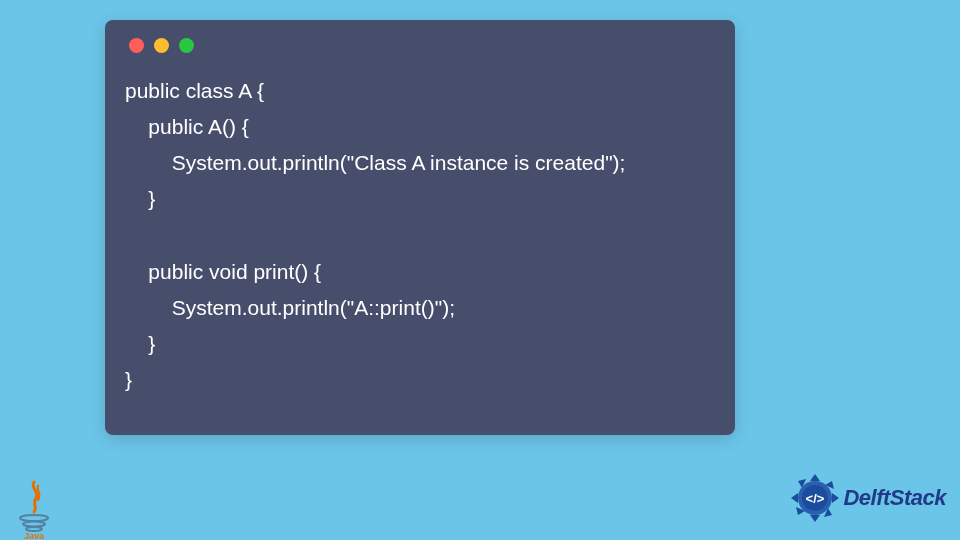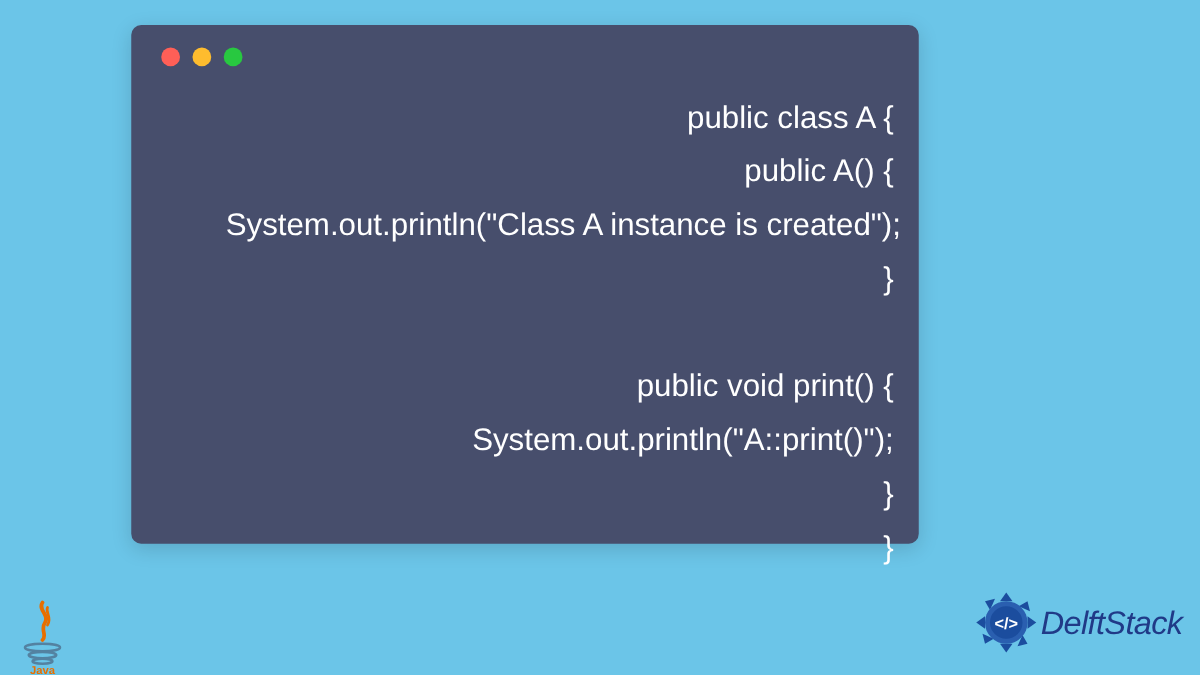--- a/index.html
+++ b/index.html
@@ -32,25 +32,24 @@
     width: 15px;
     height: 15px;
     border-radius: 50%;
   }
   .dot.red { background: #ff5f57; }
   .dot.yellow { background: #febc2e; }
   .dot.green { background: #28c840; }
   .code {
     color: #ffffff;
     font-family: -apple-system, BlinkMacSystemFont, "Segoe UI", Arial, sans-serif;
-    font-size: 25px;
+    font-size: 21px;
     line-height: 1.72;
     white-space: pre;
     font-weight: 400;
-    text-align: right;
   }
   .java-logo {
     position: absolute;
     left: 12px;
     bottom: 0;
     width: 44px;
     height: 60px;
   }
   .delft-brand {
     position: absolute;
@@ -58,22 +57,22 @@
     bottom: 14px;
     display: flex;
     align-items: center;
     gap: 0px;
   }
   .delft-icon {
     width: 56px;
     height: 56px;
   }
   .delft-text {
-    font-size: 26px;
-    font-weight: 400;
+    font-size: 22px;
+    font-weight: 700;
     color: #203a87;
     font-style: italic;
     letter-spacing: -0.5px;
   }
 </style>
 </head>
 <body>
 
 <div class="code-window">
   <div class="traffic-lights">

